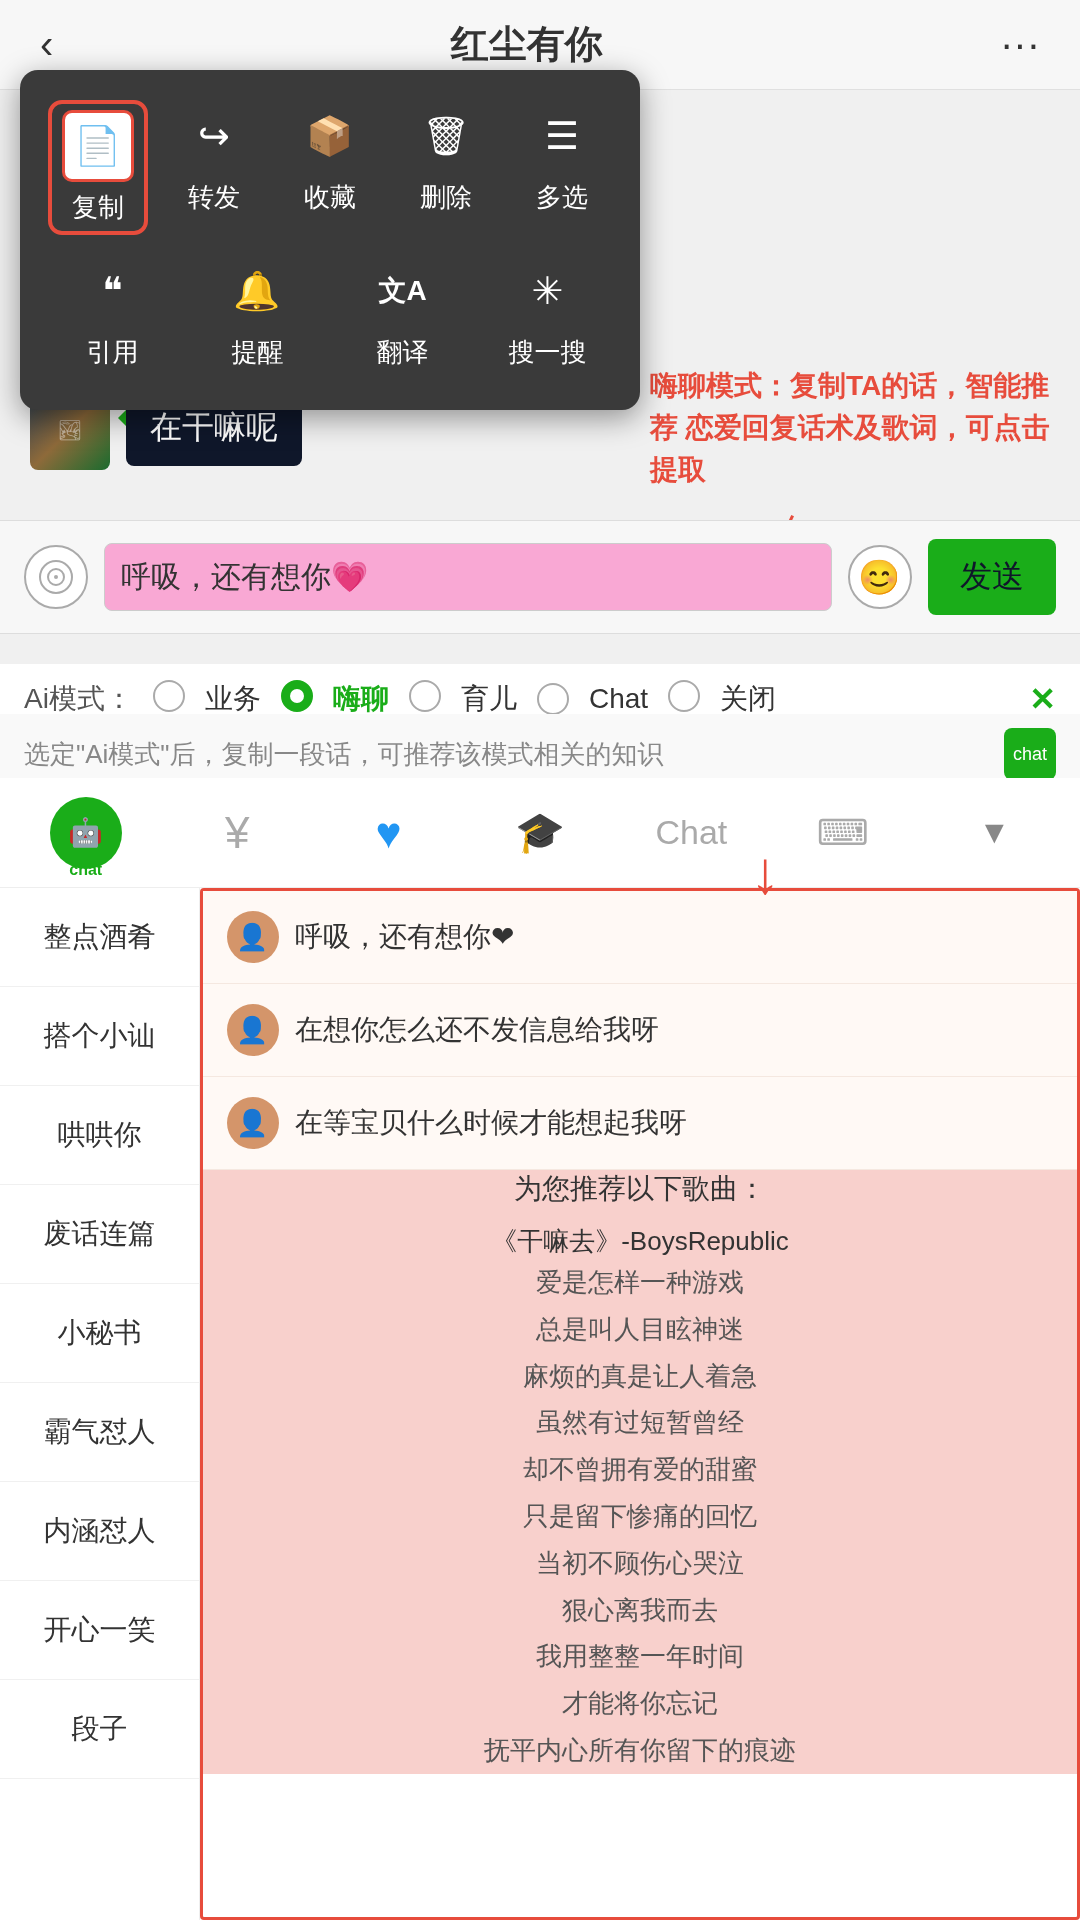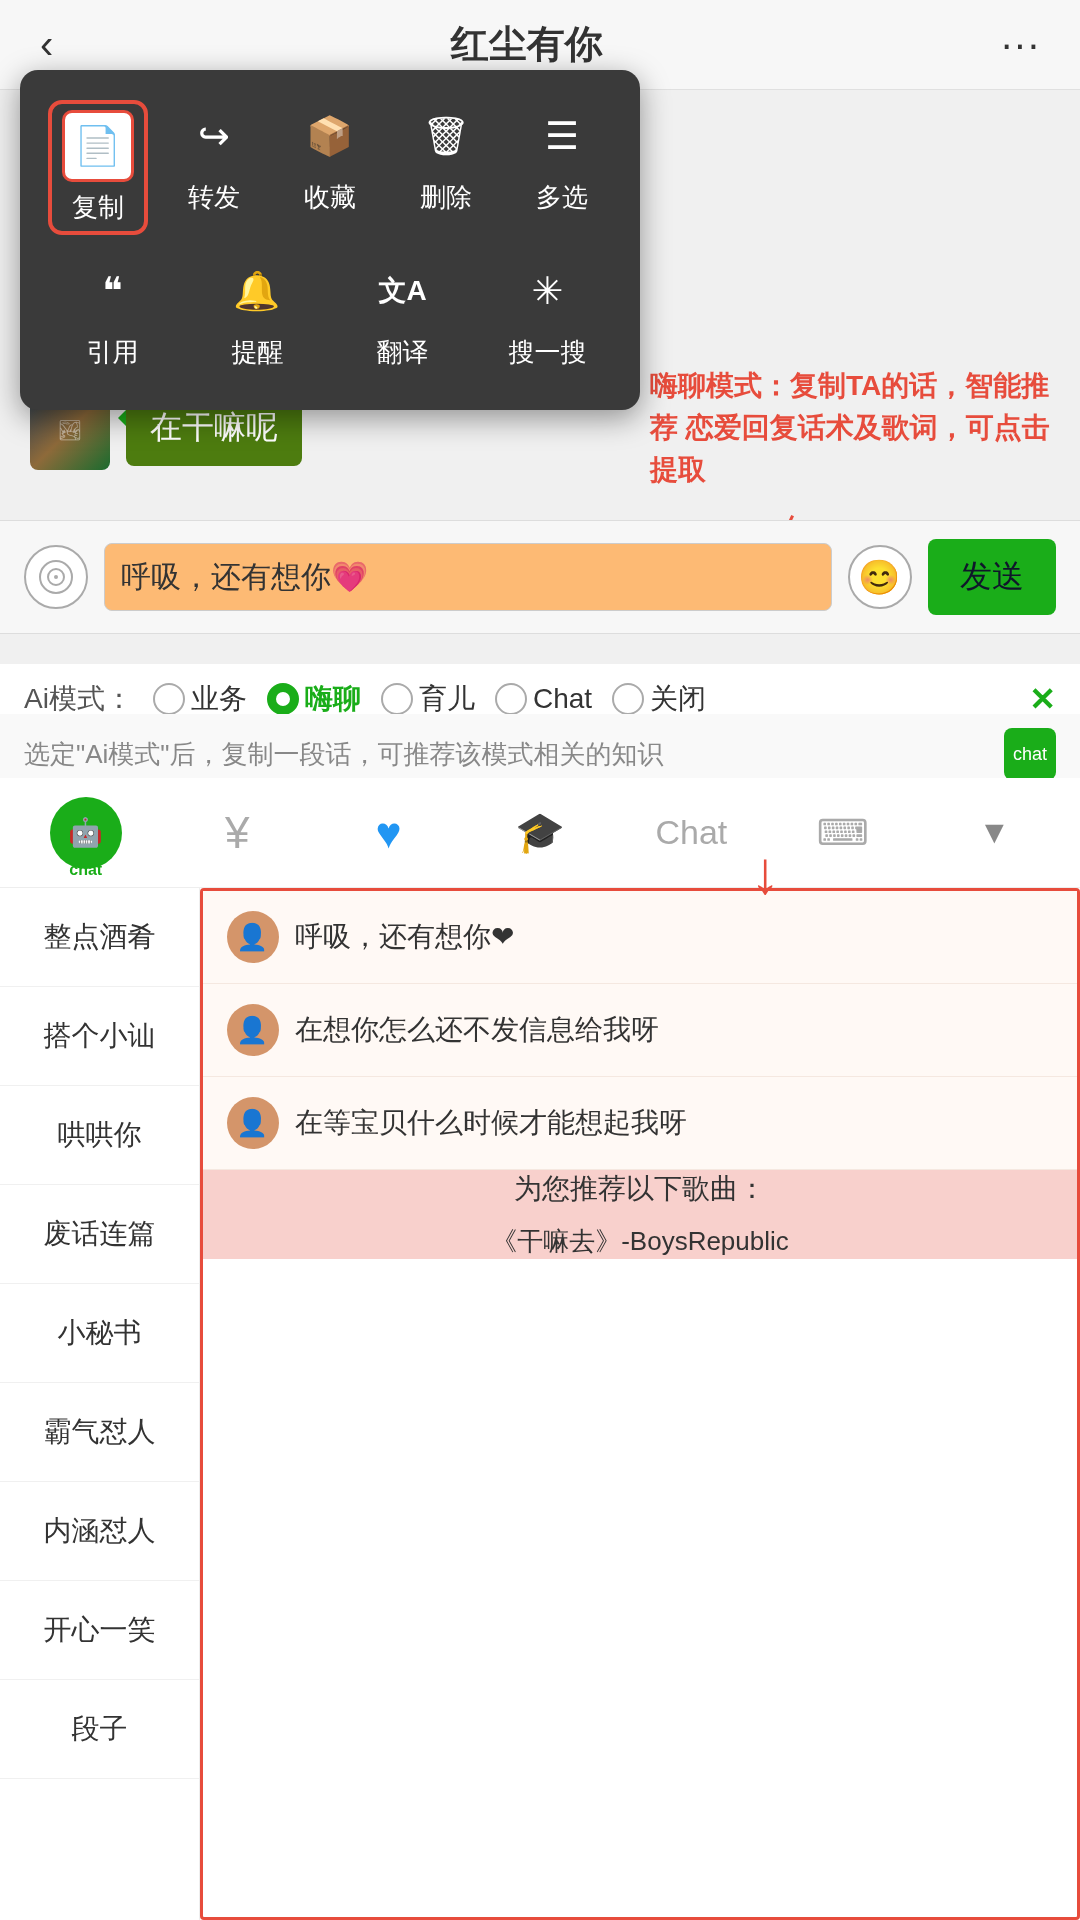--- a/index.html
+++ b/index.html
@@ -126,21 +126,21 @@
       cursor: pointer;
       flex-shrink: 0;
     }
     .text-input {
       flex: 1;
       height: 68px;
       border: 1px solid #ccc;
       border-radius: 8px;
       padding: 0 16px;
       font-size: 32px;
-      background: #fdba74;
+      background: #f9a8d4;
       color: #333;
       outline: none;
     }
     .emoji-btn {
       width: 64px;
       height: 64px;
       border-radius: 50%;
       border: 2px solid #aaa;
       display: flex;
       align-items: center;
@@ -192,22 +192,21 @@
     }
     .radio-circle.active::after {
       content: '';
       width: 14px;
       height: 14px;
       border-radius: 50%;
       background: #fff;
     }
     .radio-option {
       display: flex;
-      align-items: center;
-      gap: 6px;
+      gap: 20px;
       font-size: 28px;
       cursor: pointer;
     }
     .close-x {
       color: #1aad19;
       font-size: 32px;
       font-weight: bold;
       margin-left: auto;
       cursor: pointer;
     }
@@ -412,21 +411,21 @@
       <span class="context-menu-label">搜一搜</span>
     </div>
   </div>
 </div>
 
 <div style="position:absolute; top: 390px; left: 0; right: 0; padding: 0 30px; background:#f0f0f0; display:flex; align-items:flex-start; gap:16px;">
 
   <div style="width:80px;height:80px;border-radius:8px;background:linear-gradient(135deg,#2c3e50,#8e6a3a,#1a6b2e);flex-shrink:0;overflow:hidden;display:flex;align-items:center;justify-content:center;">
     <span style="font-size:20px;color:rgba(255,255,255,0.5);">🏞</span>
   </div>
-  <div style="background:#4d7c0f;color:#fff;border-radius:8px;padding:16px 24px;font-size:32px;position:relative;max-width:500px;">
+  <div style="background:#0f172a;color:#fff;border-radius:8px;padding:16px 24px;font-size:32px;position:relative;max-width:500px;">
     <span>在干嘛呢</span>
     <div style="position:absolute;left:-16px;top:20px;border:8px solid transparent;border-right-color:#1aad19;"></div>
   </div>
 
   <div style="position:absolute;left:98px;top:460px;width:18px;height:18px;background:#1aad19;border-radius:50;border:2px solid #f0f0f0;"></div>
 </div>
 
 <div class="annotation">
   <span style="color:#e74c3c; font-size:28px; font-weight:600;">嗨聊模式：复制TA的话，智能推荐
 恋爱回复话术及歌词，可点击提取</span>
@@ -567,15 +566,28 @@
     <div class="suggestion-row">
       <div class="suggestion-avatar">
         <span>👤</span>
       </div>
       <span class="suggestion-text">在等宝贝什么时候才能想起我呀</span>
     </div>
 
     <div class="song-recs">
       <div class="song-recs-title">为您推荐以下歌曲：</div>
       <div class="song-highlight">《干嘛去》-BoysRepublic</div>
+      <div id="lyrics-container">
+          <div class="song-line">爱是怎样一种游戏</div>
+          <div class="song-line">总是叫人目眩神迷</div>
+          <div class="song-line">麻烦的真是让人着急</div>
+          <div class="song-line">虽然有过短暂曾经</div>
+          <div class="song-line">却不曾拥有爱的甜蜜</div>
+          <div class="song-line">只是留下惨痛的回忆</div>
+          <div class="song-line">当初不顾伤心哭泣</div>
+          <div class="song-line">狠心离我而去</div>
+          <div class="song-line">我用整整一年时间</div>
+          <div class="song-line">才能将你忘记</div>
+          <div class="song-line">抚平内心所有你留下的痕迹</div>
+        </div>
     </div>
   </div>
 </div>
 
 </body></html>

